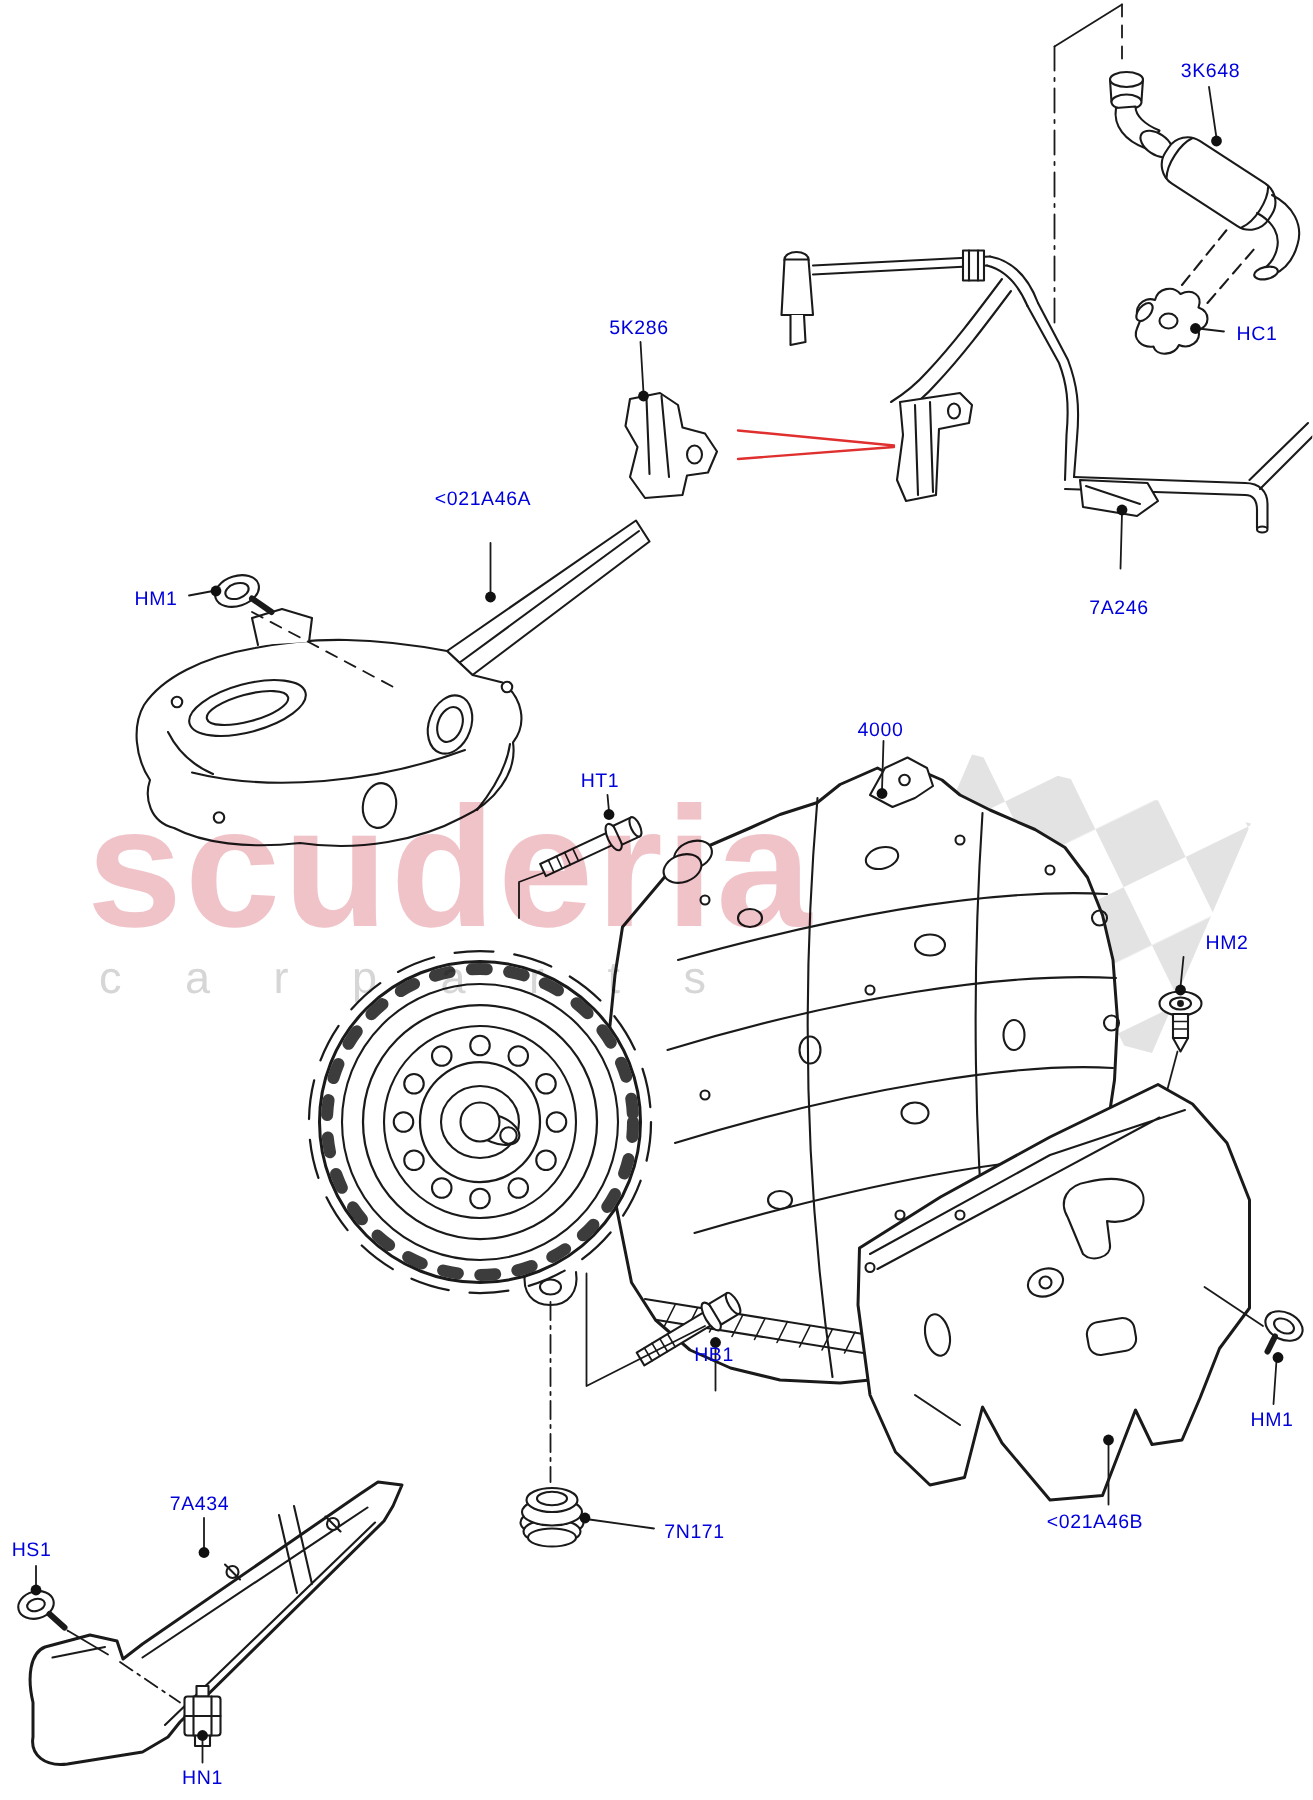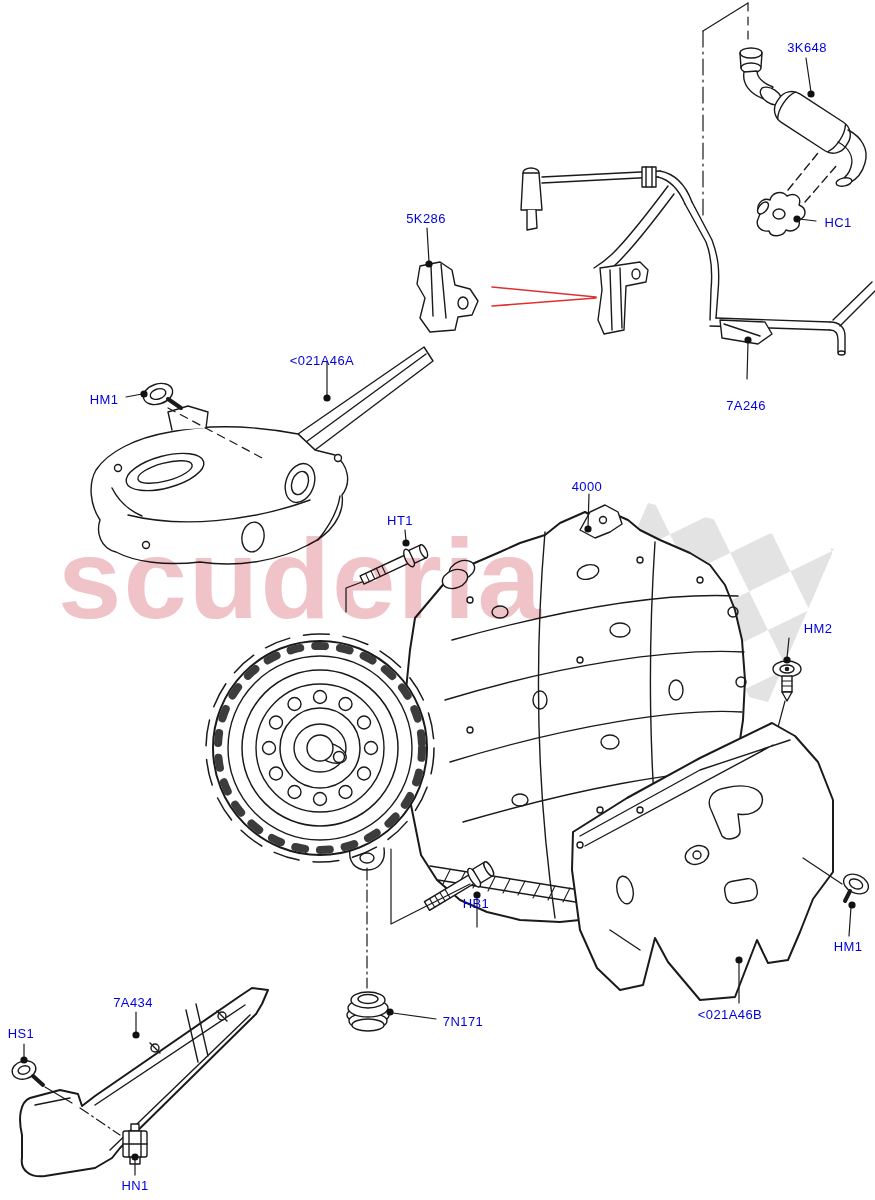--- a/index.html
+++ b/index.html
@@ -315,26 +315,27 @@
           <circle cx="739" cy="960" r="3.6"></circle>
       <circle cx="852" cy="905" r="3.6"></circle>
           <circle cx="136" cy="1035" r="3.6"></circle>
           <circle cx="24" cy="1060" r="3.6"></circle>
       <circle cx="135" cy="1157" r="3.6"></circle>
     </g>
   </g>
 </svg>
 
 <div class="wm wm-brand">scuderia</div>
+<div class="wm wm-sub">c a r   p a r t s</div>
 
 <div class="part-label" style="left:807px;top:47px">3K648</div>
 <div class="part-label" style="left:838px;top:222px">HC1</div>
 <div class="part-label" style="left:426px;top:218px">5K286</div>
 <div class="part-label" style="left:746px;top:405px">7A246</div>
-<div class="part-label" style="left:322px;top:360px">&lt;021A46A</div>
+<div class="part-label" style="left:322px;top:332px">&lt;021A46A</div>
 <div class="part-label" style="left:104px;top:399px">HM1</div>
 <div class="part-label" style="left:587px;top:486px">4000</div>
 <div class="part-label" style="left:400px;top:520px">HT1</div>
 <div class="part-label" style="left:818px;top:628px">HM2</div>
 <div class="part-label" style="left:476px;top:903px">HB1</div>
 <div class="part-label" style="left:463px;top:1021px">7N171</div>
 <div class="part-label" style="left:730px;top:1014px">&lt;021A46B</div>
 <div class="part-label" style="left:848px;top:946px">HM1</div>
 <div class="part-label" style="left:133px;top:1002px">7A434</div>
 <div class="part-label" style="left:21px;top:1033px">HS1</div>

